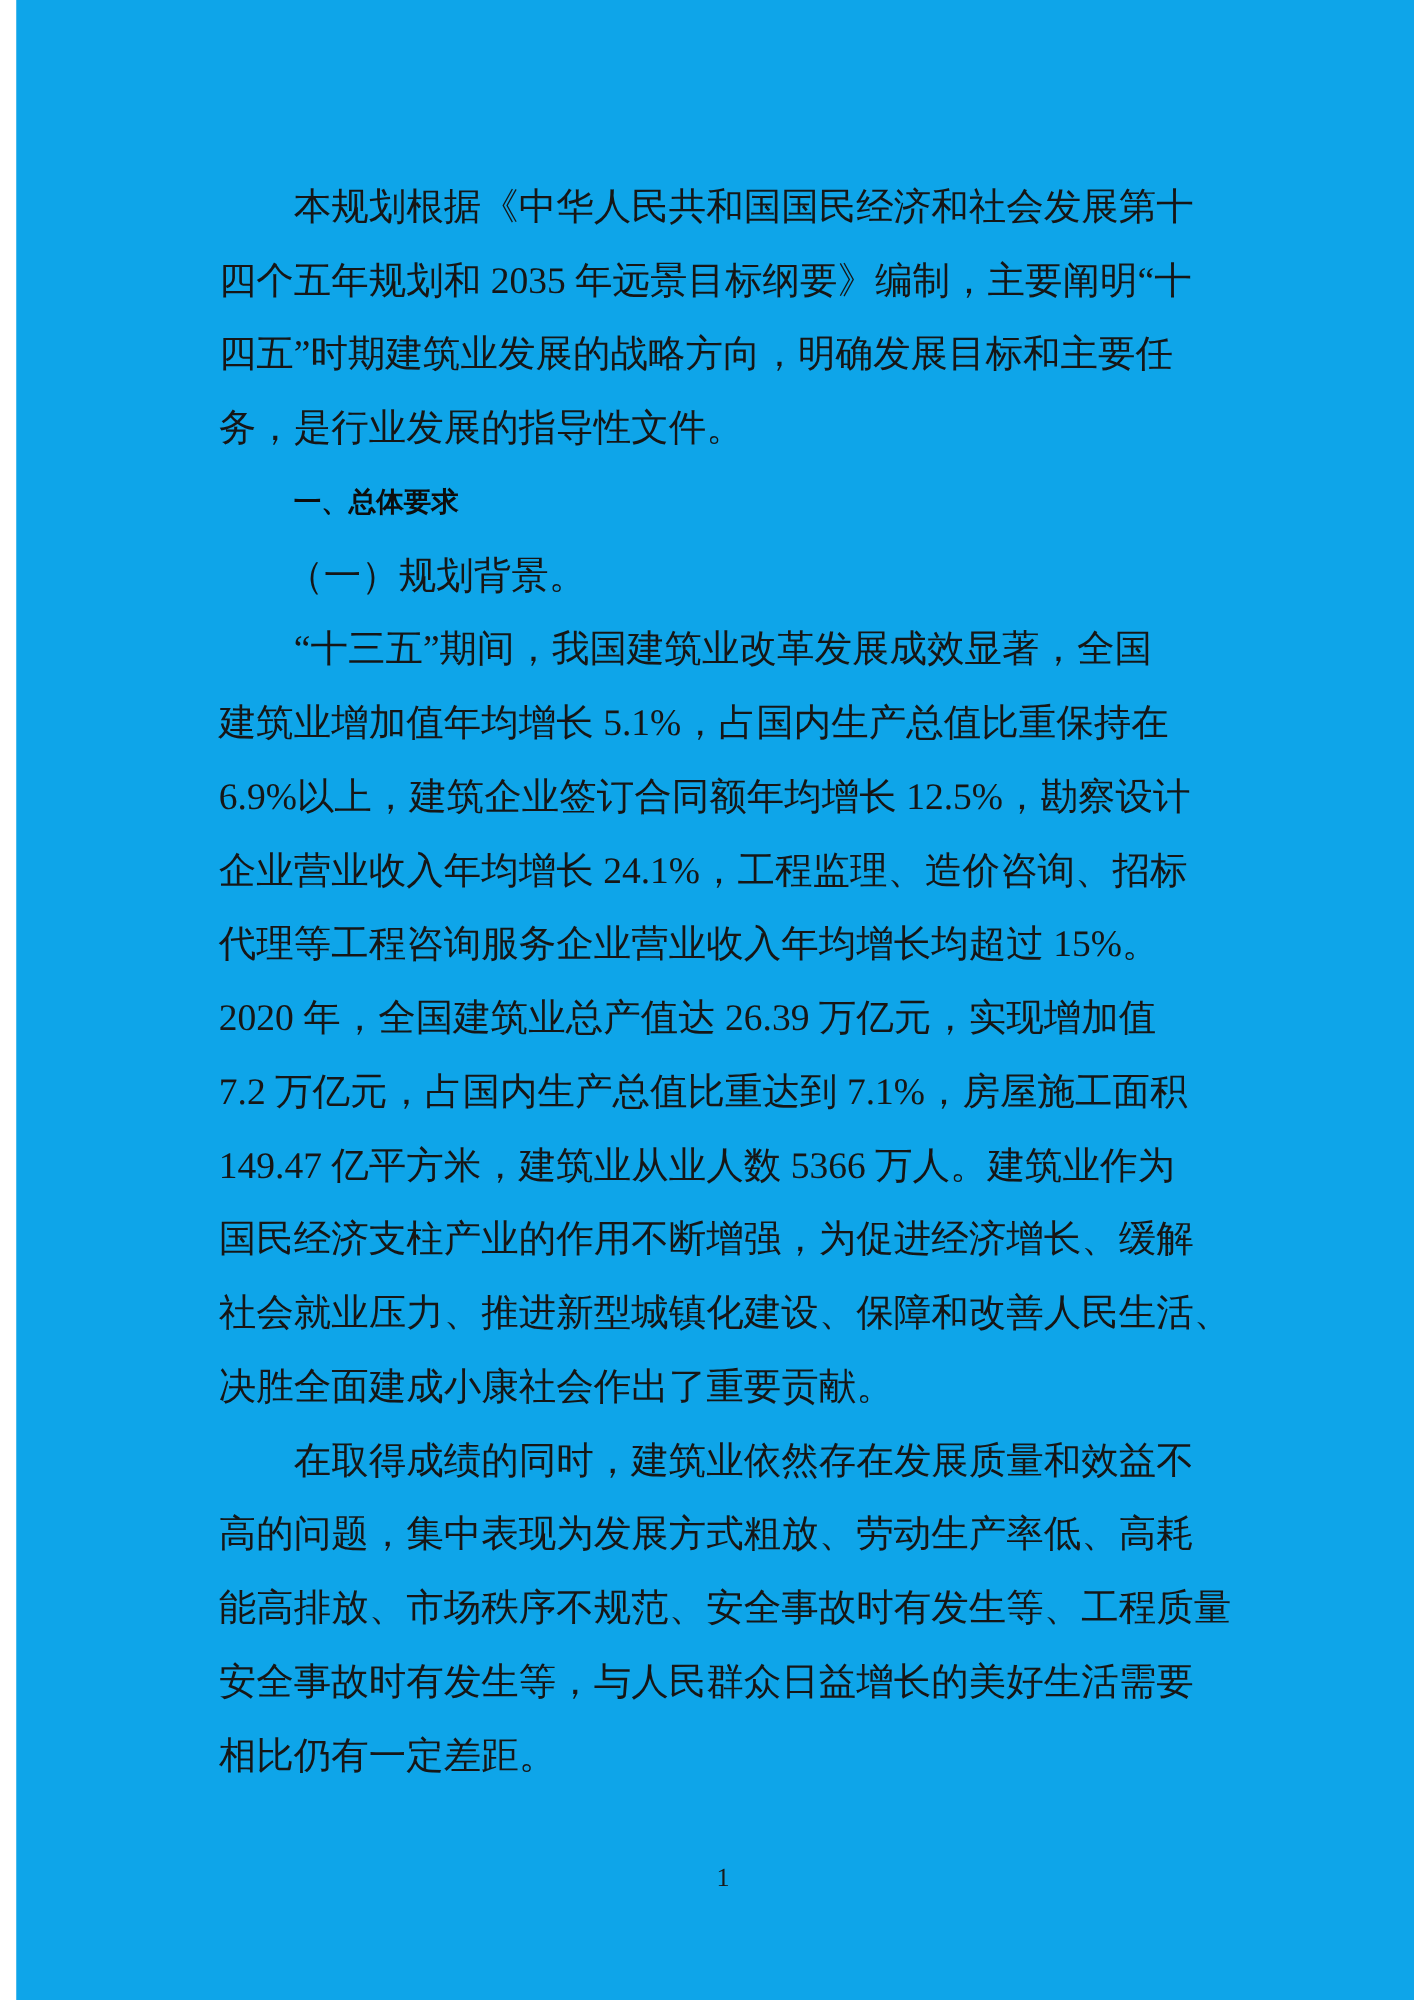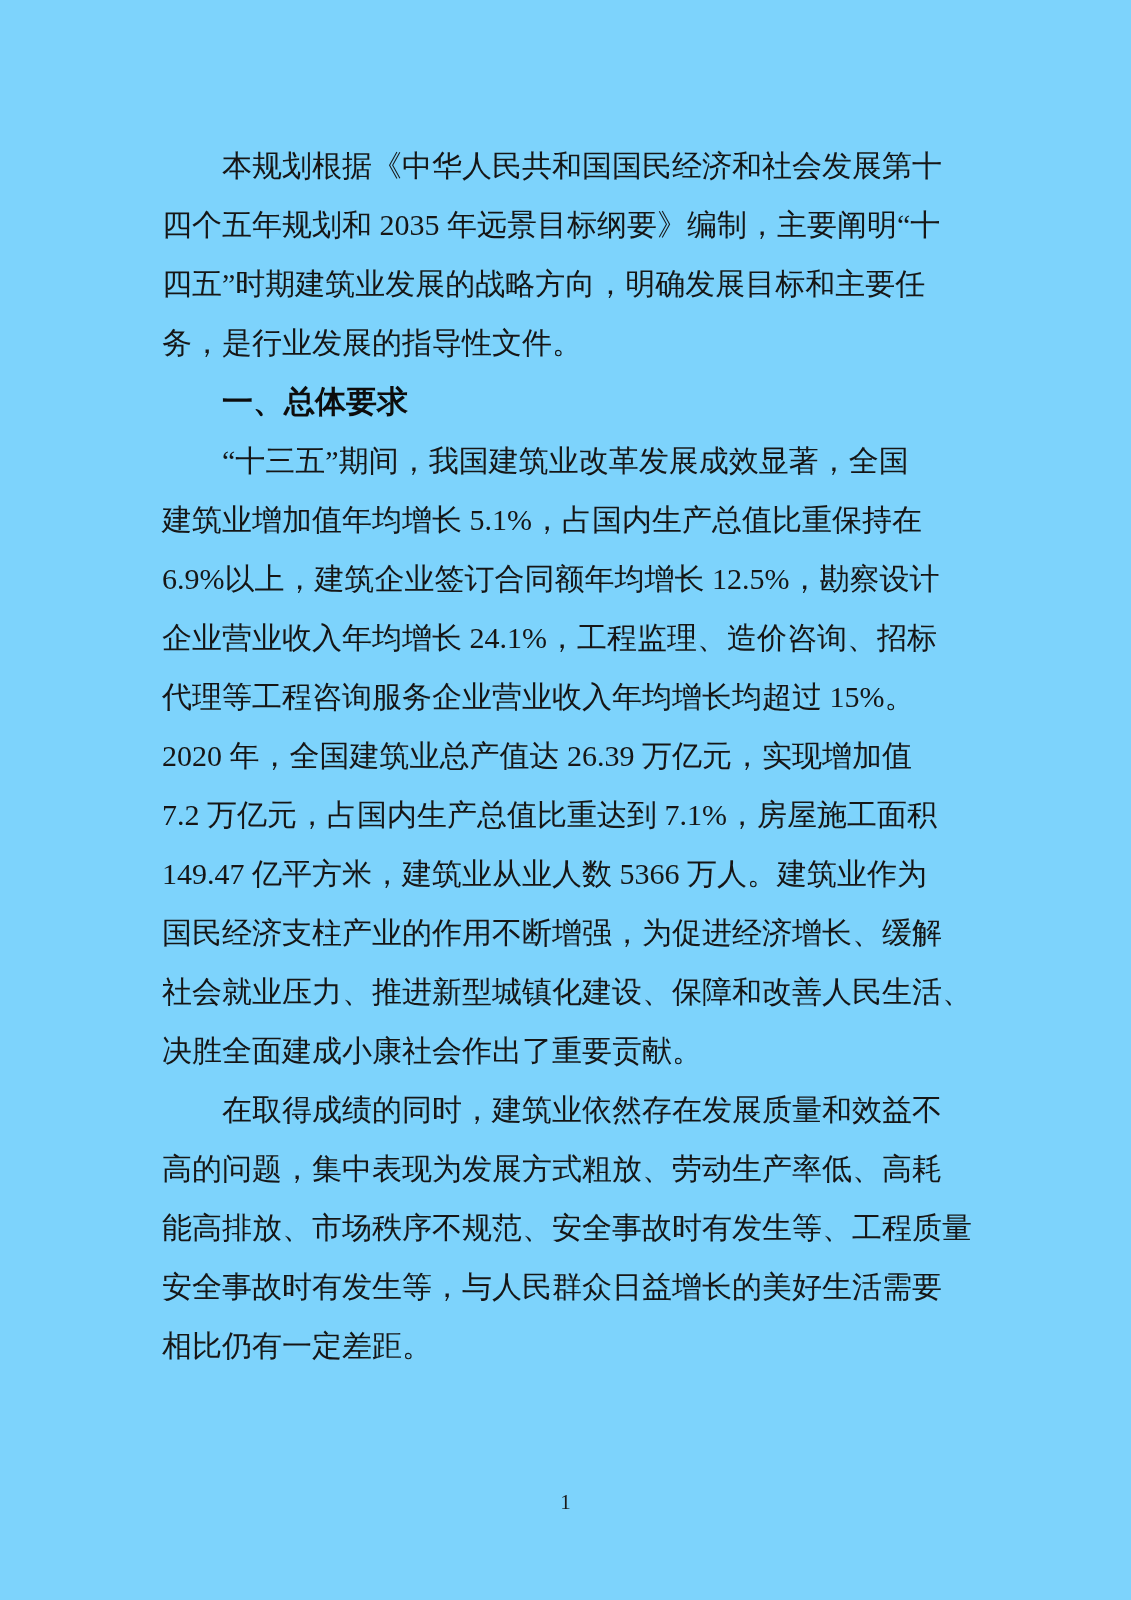--- a/index.html
+++ b/index.html
@@ -8,21 +8,22 @@
     height: 1600px;
     position: relative;
     background: #ffffff;
     color: #161616;
     font-family: "Liberation Serif", "DejaVu Serif", serif;
     overflow: hidden;
   }
   .page {
     position: absolute;
     inset: 0;
-    background: #7dd3fc;
+    background: #0ea5e9;
+    margin-left: 13px;
   }
   .doc {
     position: absolute;
     left: 162px;
     top: 136px;
     width: 782px;
     font-size: 30px;
     line-height: 59px;
     text-align: left;
   }
@@ -32,21 +33,21 @@
     text-indent: 60px;         
     font-family: "Liberation Serif", "DejaVu Serif", serif;
     font-weight: 400;
   }
   .h1 {
     margin: 0;
     white-space: pre;
     text-indent: 60px;
     font-family: "Liberation Sans", "DejaVu Sans", sans-serif; 
     font-weight: 700;
-    font-size: 31px;
+    font-size: 22px;
     line-height: 59px;
     color: #0d0d0d;
   }
   .h2 {
     margin: 0;
     white-space: pre;
     text-indent: 54px;
     font-family: "Liberation Serif", "DejaVu Serif", serif;
     font-weight: 400;
   }
@@ -69,20 +70,21 @@
 
   <div class="doc">
 
     <p class="para">本规划根据《中华人民共和国国民经济和社会发展第十
 四个五年规划和 2035 年远景目标纲要》编制，主要阐明“十
 四五”时期建筑业发展的战略方向，明确发展目标和主要任
 务，是行业发展的指导性文件。</p>
 
     <p class="h1">一、总体要求</p>
 
+    <p class="h2">（一）规划背景。</p>
 
     <p class="para">“十三五”期间，我国建筑业改革发展成效显著，全国
 建筑业增加值年均增长 5.1%，占国内生产总值比重保持在
 6.9%以上，建筑企业签订合同额年均增长 12.5%，勘察设计
 企业营业收入年均增长 24.1%，工程监理、造价咨询、招标
 代理等工程咨询服务企业营业收入年均增长均超过 15%。
 2020 年，全国建筑业总产值达 26.39 万亿元，实现增加值
 7.2 万亿元，占国内生产总值比重达到 7.1%，房屋施工面积
 149.47 亿平方米，建筑业从业人数 5366 万人。建筑业作为
 国民经济支柱产业的作用不断增强，为促进经济增长、缓解

